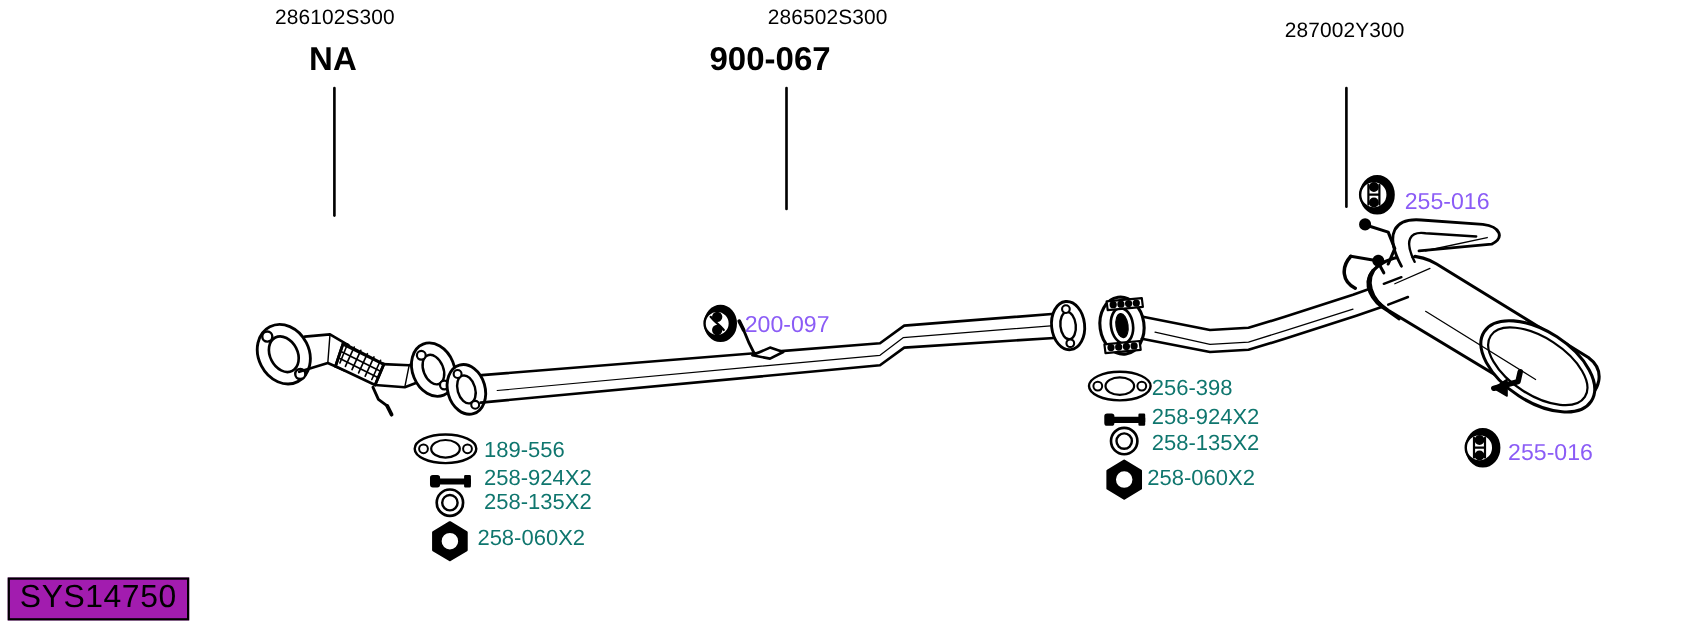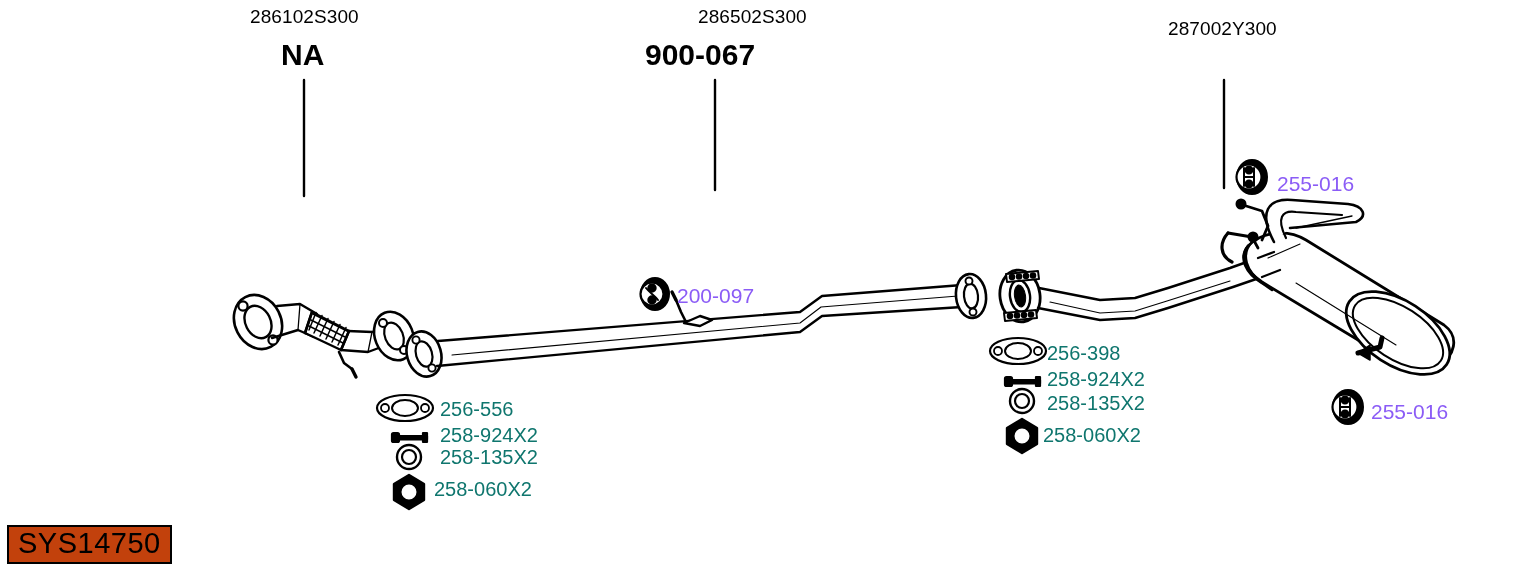--- a/index.html
+++ b/index.html
@@ -56,21 +56,21 @@
     color: #8b5cf6;
   }
   .sys-box {
     position: absolute;
     left: 7px;
     top: 525px;
     border: 2px solid #000;
     padding: 2px 9px 4px 9px;
     font-size: 29px;
     letter-spacing: 0.5px;
-    background: #c2410c;
+    background: #a21caf;
     line-height: 1.0;
   }
 </style>
 </head>
 <body>
 
 <div id="diagram-root">
 
   <svg class="layer" viewBox="0 0 1530 566">
     <g fill="none" stroke="#000" stroke-width="2.2" stroke-linejoin="round" stroke-linecap="round">
@@ -268,21 +268,21 @@
 
   <div class="part-number-small" style="left:659px; top:6px;margin-left:39px;">286502S300</div>
   <div class="part-number-big" style="left:645px; top:38px;">900-067</div>
 
   <div class="part-number-small" style="left:1168px; top:6px;margin-top:12px;">287002Y300</div>
 
   <div class="mount-label" style="left:1277px; top:172px;">255-016</div>
   <div class="mount-label" style="left:677px; top:284px;">200-097</div>
   <div class="mount-label" style="left:1371px; top:400px;">255-016</div>
 
-  <div class="hw-label" style="left:440px; top:398px;">256-556</div>
+  <div class="hw-label" style="left:440px; top:398px;">189-556</div>
   <div class="hw-label" style="left:440px; top:424px;">258-924X2</div>
   <div class="hw-label" style="left:440px; top:446px;">258-135X2</div>
   <div class="hw-label" style="left:434px; top:478px;">258-060X2</div>
 
   <div class="hw-label" style="left:1047px; top:342px;">256-398</div>
   <div class="hw-label" style="left:1047px; top:368px;">258-924X2</div>
   <div class="hw-label" style="left:1047px; top:392px;">258-135X2</div>
   <div class="hw-label" style="left:1043px; top:424px;">258-060X2</div>
 
   <div class="sys-box">

